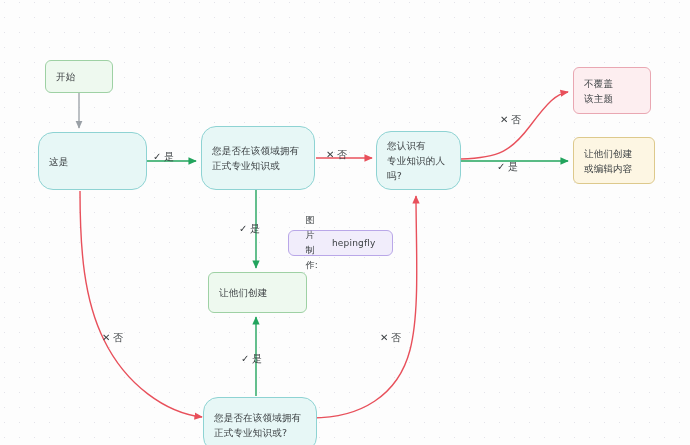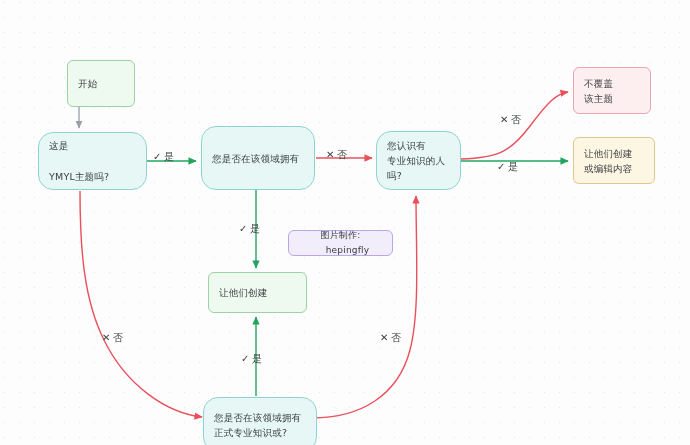--- a/index.html
+++ b/index.html
@@ -84,31 +84,31 @@
 
     <path d="M256,190 L256,268" stroke="#22a45d" stroke-width="1.4" fill="none" marker-end="url(#ah-green)"></path>
 
     <path d="M256,396 L256,317" stroke="#22a45d" stroke-width="1.4" fill="none" marker-end="url(#ah-green)"></path>
 
     <path d="M80,191 C80,250 84,300 104,340 C126,385 166,413 202,417" stroke="#e8505b" stroke-width="1.4" fill="none" marker-end="url(#ah-red)"></path>
 
     <path d="M312,418 C360,418 398,396 410,350 C420,312 416,250 416,196" stroke="#e8505b" stroke-width="1.4" fill="none" marker-end="url(#ah-red)"></path>
   </svg>
 
-  <div class="node n-green" style="left:45px;top:60px;width:68px;height:47px;margin-left:22px;">
+  <div class="node n-green" style="left:45px;top:60px;width:68px;height:33px;">
     <span class="ln">开始</span>
   </div>
 
   <div class="node n-teal" style="left:38px;top:132px;width:109px;height:58px;gap:16px;">
     <span class="ln">这是</span>
-    <span class="ln">YMYL主题吗?</span>
   </div>
 
   <div class="node n-teal" style="left:201px;top:126px;width:114px;height:64px;">
     <span class="ln">您是否在该领域拥有</span>
+    <span class="ln">正式专业知识或</span>
   </div>
 
   <div class="node n-teal" style="left:376px;top:131px;width:85px;height:59px;justify-content:space-between;">
     <span class="ln">您认识有</span>
     <span class="ln">专业知识的人</span>
     <span class="ln">吗?</span>
   </div>
 
   <div class="node n-pink" style="left:573px;top:67px;width:78px;height:47px;">
     <span class="ln">不覆盖</span>
@@ -154,18 +154,18 @@
   </div>
 
   <div class="elabel" style="left:102px;top:331px;">
     <span class="mark">✕</span><span>否</span>
   </div>
 
   <div class="elabel" style="left:380px;top:331px;">
     <span class="mark">✕</span><span>否</span>
   </div>
 
-  <div class="node n-purple" style="left:288px;top:230px;width:105px;height:26px;flex-direction:column;align-items:center;justify-content:center;padding:0 24px;">
+  <div class="node n-purple" style="left:288px;top:230px;width:105px;height:26px;flex-direction:row;align-items:center;justify-content:center;padding:0 24px;">
     <span class="wm">图片制作:</span>
     <span class="wm" style="margin-left:14px;">hepingfly</span>
   </div>
 
 </div>
 
 </body></html>

